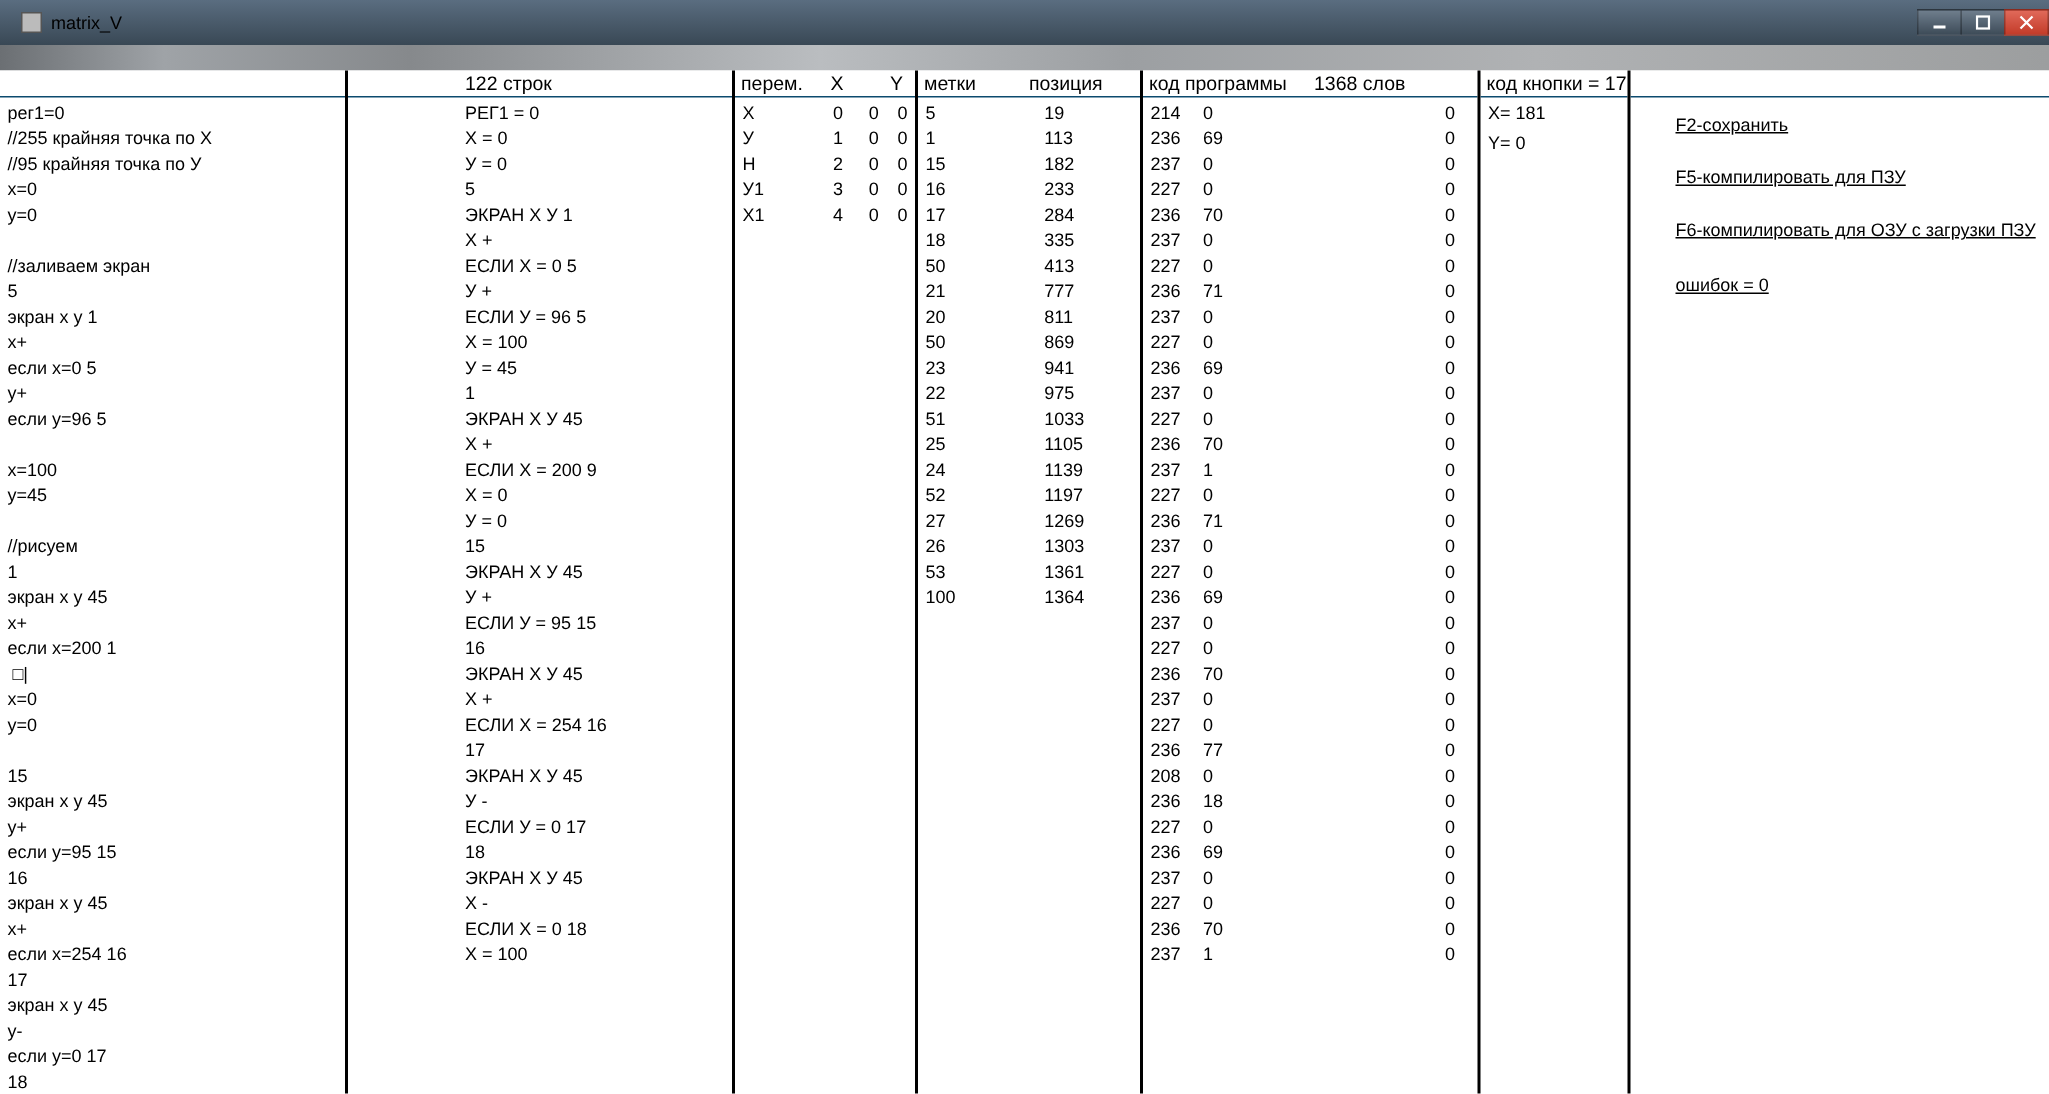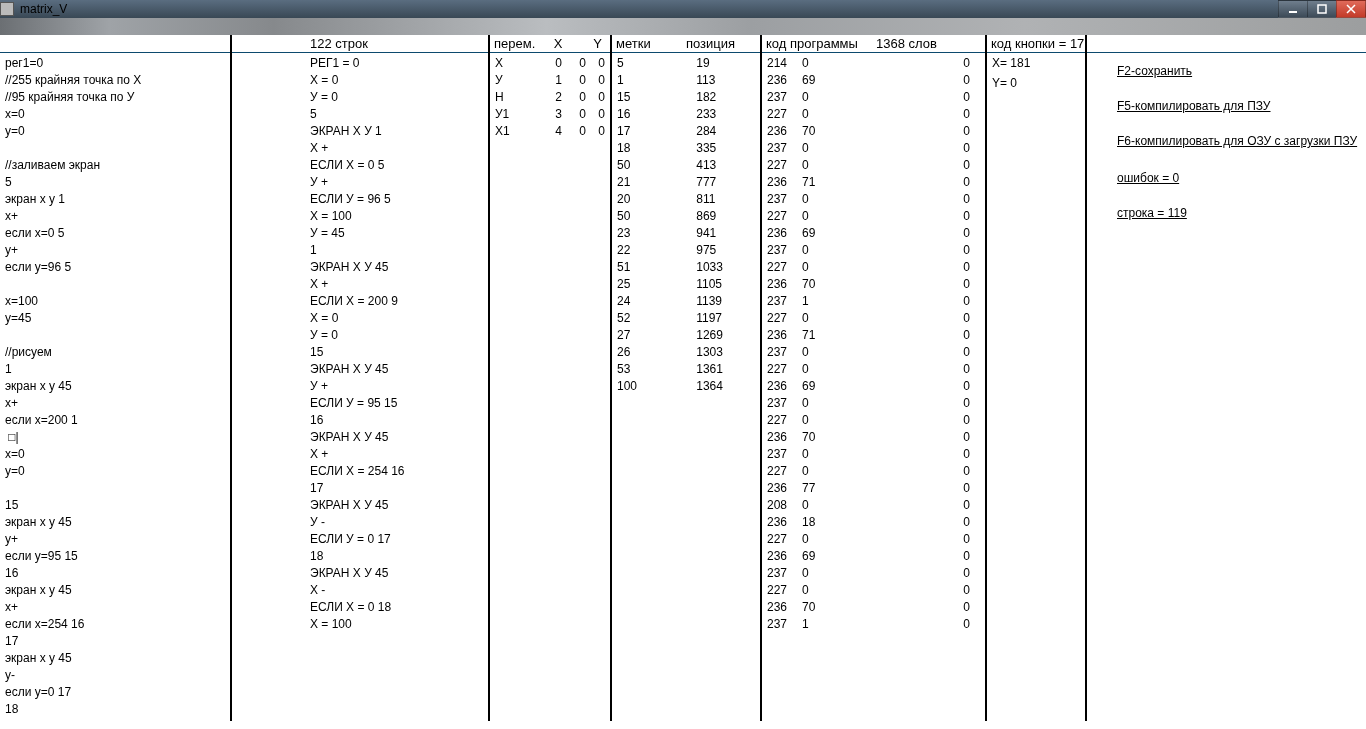--- a/index.html
+++ b/index.html
@@ -5,26 +5,26 @@
   * { margin: 0; padding: 0; box-sizing: border-box; }
   body {
     font-family: Arial, sans-serif;
     font-size: 12px;
     background: #fff;
     width: 1366px;
     height: 729px;
     overflow: hidden;
   }
   .titlebar {
-    height: 18px;
+    height: 30px;
     background: linear-gradient(to bottom, #5a6d80 0%, #394855 100%);
     display: flex;
     align-items: center;
     justify-content: space-between;
-    padding-left: 0;
+    padding-left: 14px;
   }
   .title-left { display: flex; align-items: center; gap: 6px; }
   .app-icon {
     width: 14px; height: 14px;
     background: #bbb;
     border: 1px solid #555;
   }
   .window-title { color: #000; font-size: 12px; }
   .wctrls { display: flex; }
   .wbtn {
@@ -543,18 +543,17 @@
   </div>
 
   <div class="col col7">
     <div class="col-header"></div>
     <div class="col-body" style="padding-left:30px; padding-top:6px;text-decoration:underline;">
       <div class="help-line">F2-сохранить</div>
       <div class="help-line">F5-компилировать для ПЗУ</div>
       <div class="help-line">F6-компилировать для ОЗУ с загрузки ПЗУ</div>
       <div class="status-block">
         <div class="help-line">ошибок = 0</div>
-        <div class="help-line">строка = 119</div>
       </div>
     </div>
   </div>
 
 </div>
 
 </body></html>

